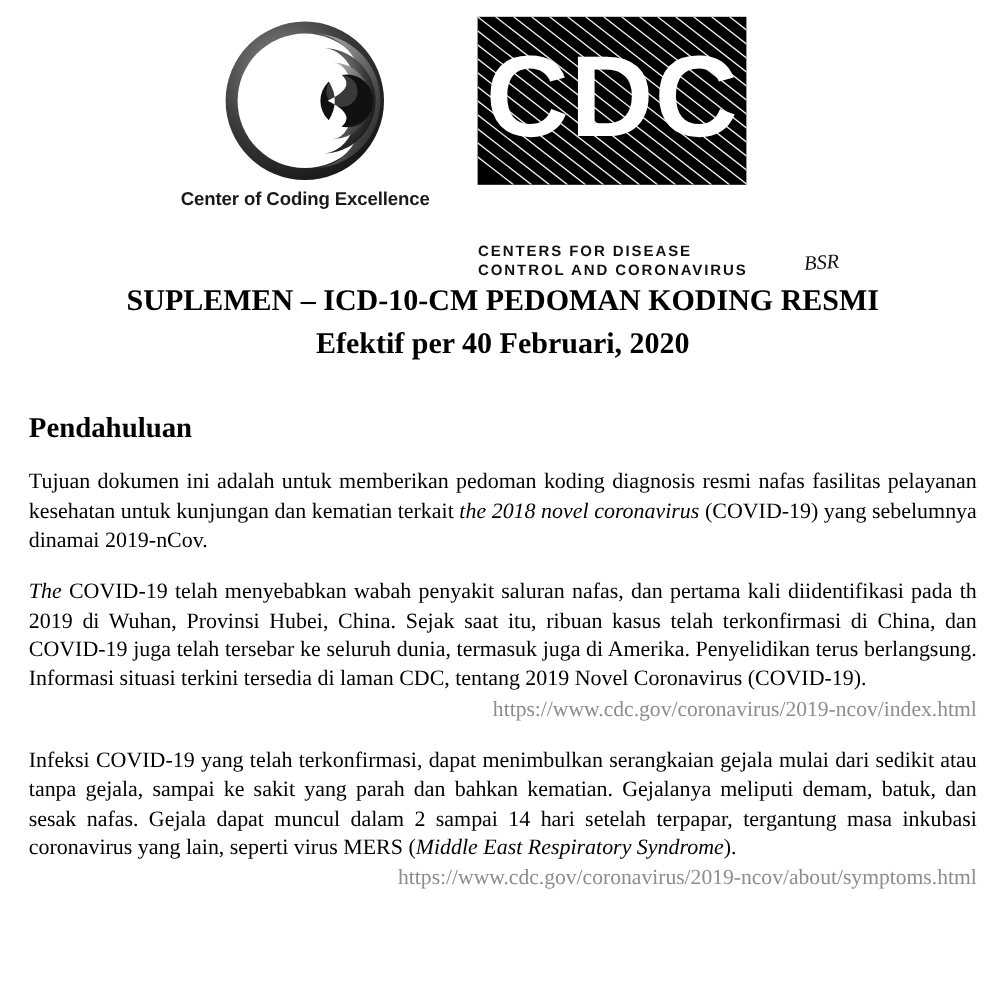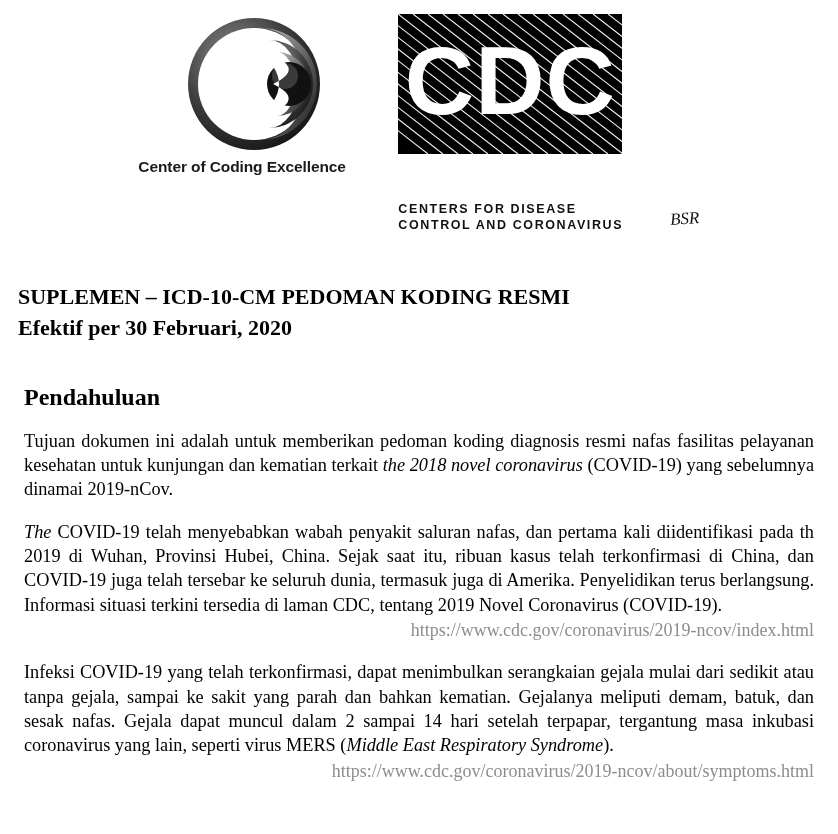--- a/index.html
+++ b/index.html
@@ -27,20 +27,21 @@
     display: flex;
     justify-content: center;
     align-items: flex-start;
     gap: 28px;
     padding-top: 14px;
   }
 
   
   .coe-logo {
     width: 232px;
+    text-align: center;
   }
   .coe-mark {
     position: relative;
     width: 186px;
     height: 140px;
     margin: 0 auto;
   }
   .coe-mark svg { display: block; }
   .coe-caption {
     font-family: "Liberation Sans", sans-serif;
@@ -99,26 +100,25 @@
     font-size: 17px;
     color: #111;
     align-self: flex-end;
     margin-bottom: 4px;
     margin-left: -6px;
     transform: rotate(-4deg);
   }
 
   
   .title-block {
-    text-align: left;
-    font-family: "Liberation Serif", serif;
-    font-weight: bold;
-    font-size: 22px;
+    text-align: center;
+    font-family: "Liberation Serif", serif;
+    font-weight: bold;
+    font-size: 25px;
     line-height: 1.42;
-    margin-top: 48px;
     padding: 0 18px;
   }
   .title-block .tl { display: block; }
 
   
   .body-wrap {
     padding: 0 24px 0 24px;
     margin-top: 40px;
   }
   h2.section {
@@ -224,21 +224,21 @@
         <span class="l1">CENTERS FOR DISEASE</span>
         <span class="l2">CONTROL AND CORONAVIRUS</span>
       </div>
     </div>
 
     <div class="bsr-mark">BSR</div>
   </div>
 
   <div class="title-block">
     <span class="tl">SUPLEMEN – ICD-10-CM PEDOMAN KODING RESMI</span>
-    <span class="tl">Efektif per 30 Februari, 2020</span>
+    <span class="tl">Efektif per 40 Februari, 2020</span>
   </div>
 
   <div class="body-wrap">
 
     <h2 class="section">Pendahuluan</h2>
 
     <p class="para"><span>Tujuan dokumen ini adalah untuk memberikan pedoman koding diagnosis resmi nafas fasilitas pelayanan kesehatan untuk kunjungan dan kematian terkait </span><span class="it">the 2018 novel coronavirus</span><span> (COVID-19) yang sebelumnya dinamai 2019-nCov.</span></p>
 
     <p class="para tight"><span class="it">The</span><span> COVID-19 telah menyebabkan wabah penyakit saluran nafas, dan pertama kali diidentifikasi pada th 2019 di Wuhan, Provinsi Hubei, China. Sejak saat itu, ribuan kasus telah terkonfirmasi di China, dan COVID-19 juga telah tersebar ke seluruh dunia, termasuk juga di Amerika. Penyelidikan terus berlangsung. Informasi situasi terkini tersedia di laman CDC, tentang 2019 Novel Coronavirus (COVID-19).</span></p>
 

